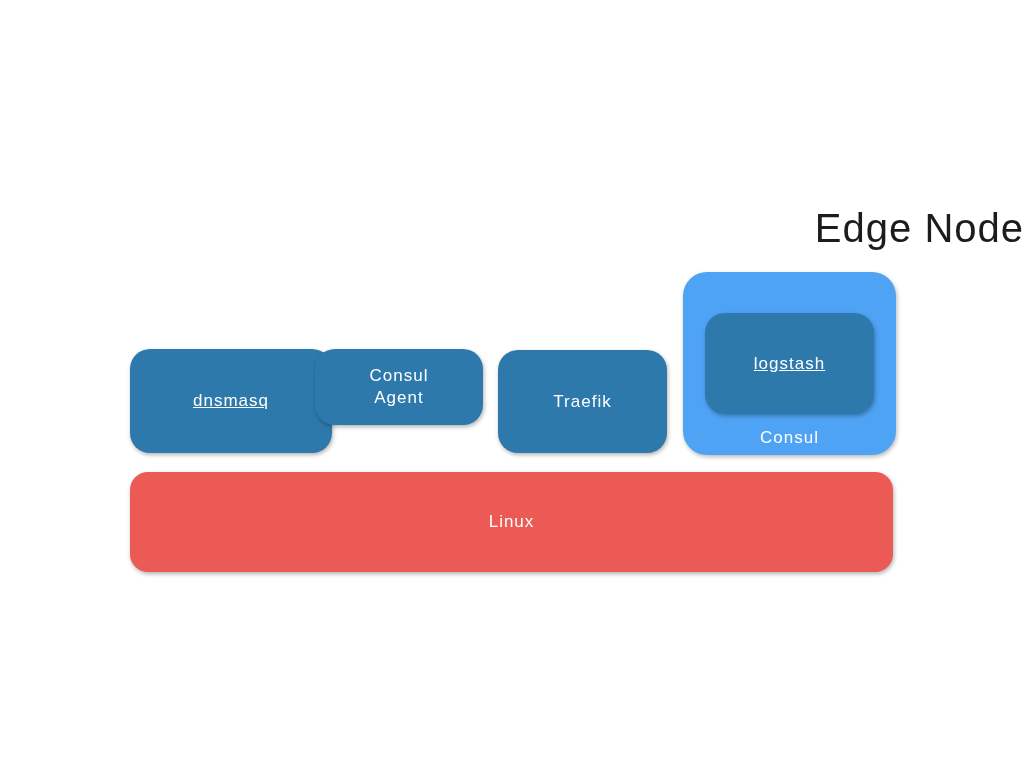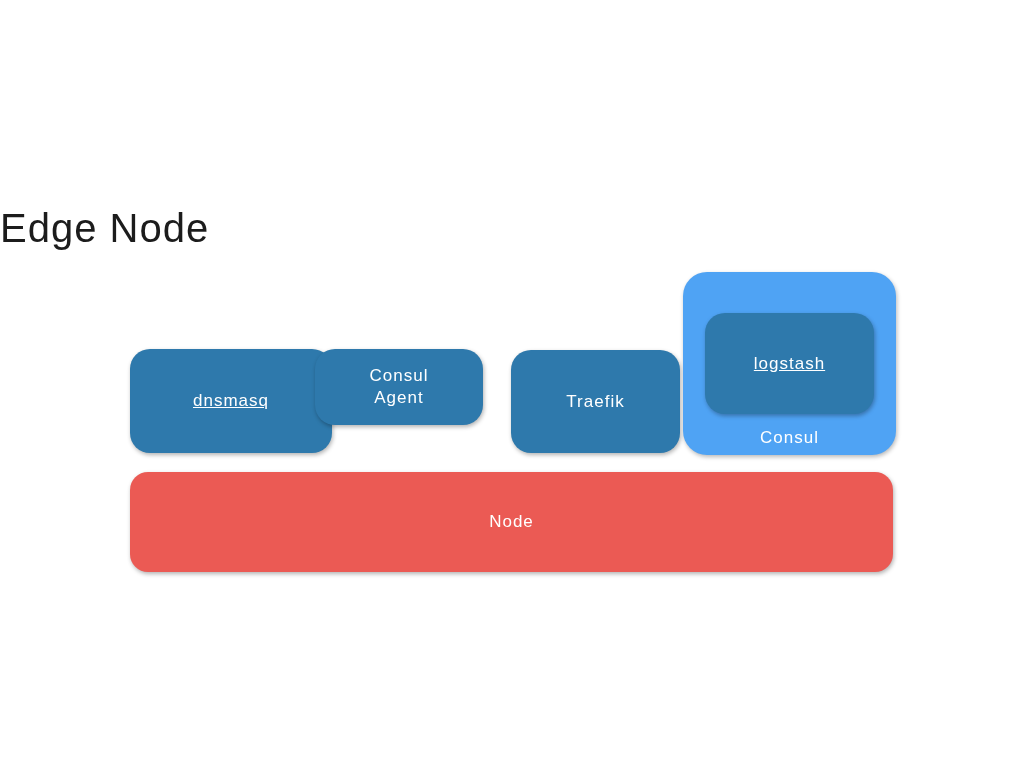--- a/index.html
+++ b/index.html
@@ -16,21 +16,21 @@
   }
   .stage {
     position: absolute;
     inset: 0;
   }
   .title {
     position: absolute;
     left: 0;
     top: 206px;
     width: 1024px;
-    text-align: left;
+    text-align: right;
     font-size: 40px;
     font-weight: 300;
     letter-spacing: 1px;
     color: var(--title-text, #1c1c1c);
   }
   .node {
     position: absolute;
     border-radius: 20px;
     background: var(--node-fill, #2e79ac);
     color: var(--box-text, #ffffff);
@@ -40,21 +40,21 @@
     text-align: center;
     font-size: 17px;
     font-weight: 300;
     letter-spacing: 1px;
     white-space: pre-line;
     line-height: 1.28;
     box-shadow: 1px 2px 4px rgba(0,0,0,0.30);
   }
   .node-dnsmasq { left: 130px; top: 349px; width: 202px; height: 104px; text-decoration: underline; }
   .node-consul  { left: 315px; top: 349px; width: 168px; height: 76px; }
-  .node-traefik { left: 498px; top: 350px; width: 169px; height: 103px; margin-left: 13px; }
+  .node-traefik { left: 498px; top: 350px; width: 169px; height: 103px; }
   .container-docker {
     position: absolute;
     left: 683px; top: 272px; width: 213px; height: 183px;
     border-radius: 24px;
     background: var(--docker-fill, #4fa3f4);
     box-shadow: 1px 2px 4px rgba(0,0,0,0.28);
   }
   .node-logstash {
     left: 22px; top: 41px; width: 169px; height: 101px; text-decoration: underline;
   }
@@ -97,16 +97,16 @@
   </div>
 
   <div class="container-docker">
     <div class="node node-logstash">
       <span>logstash</span>
     </div>
     <div class="docker-label">Consul</div>
   </div>
 
   <div class="node node-linux">
-    <span>Node</span>
+    <span>Linux</span>
   </div>
 
 </div>
 
 </body></html>

